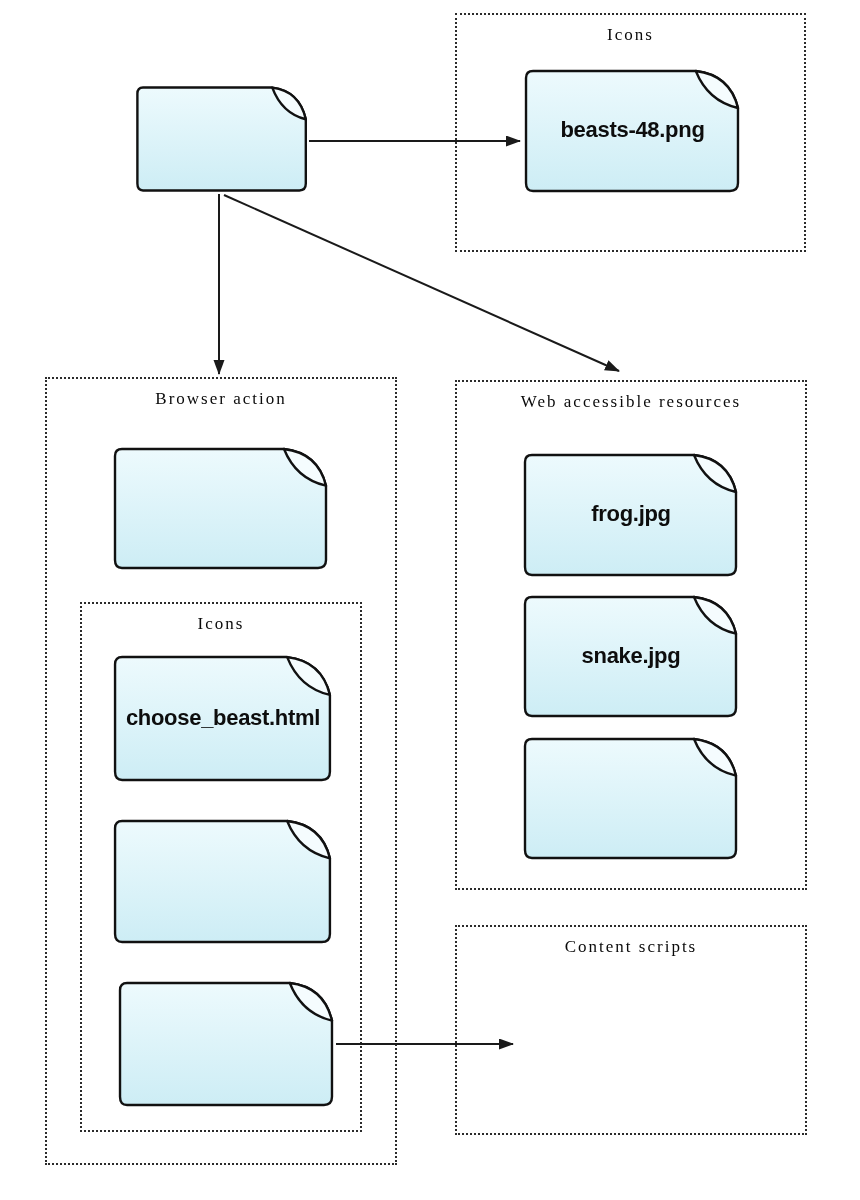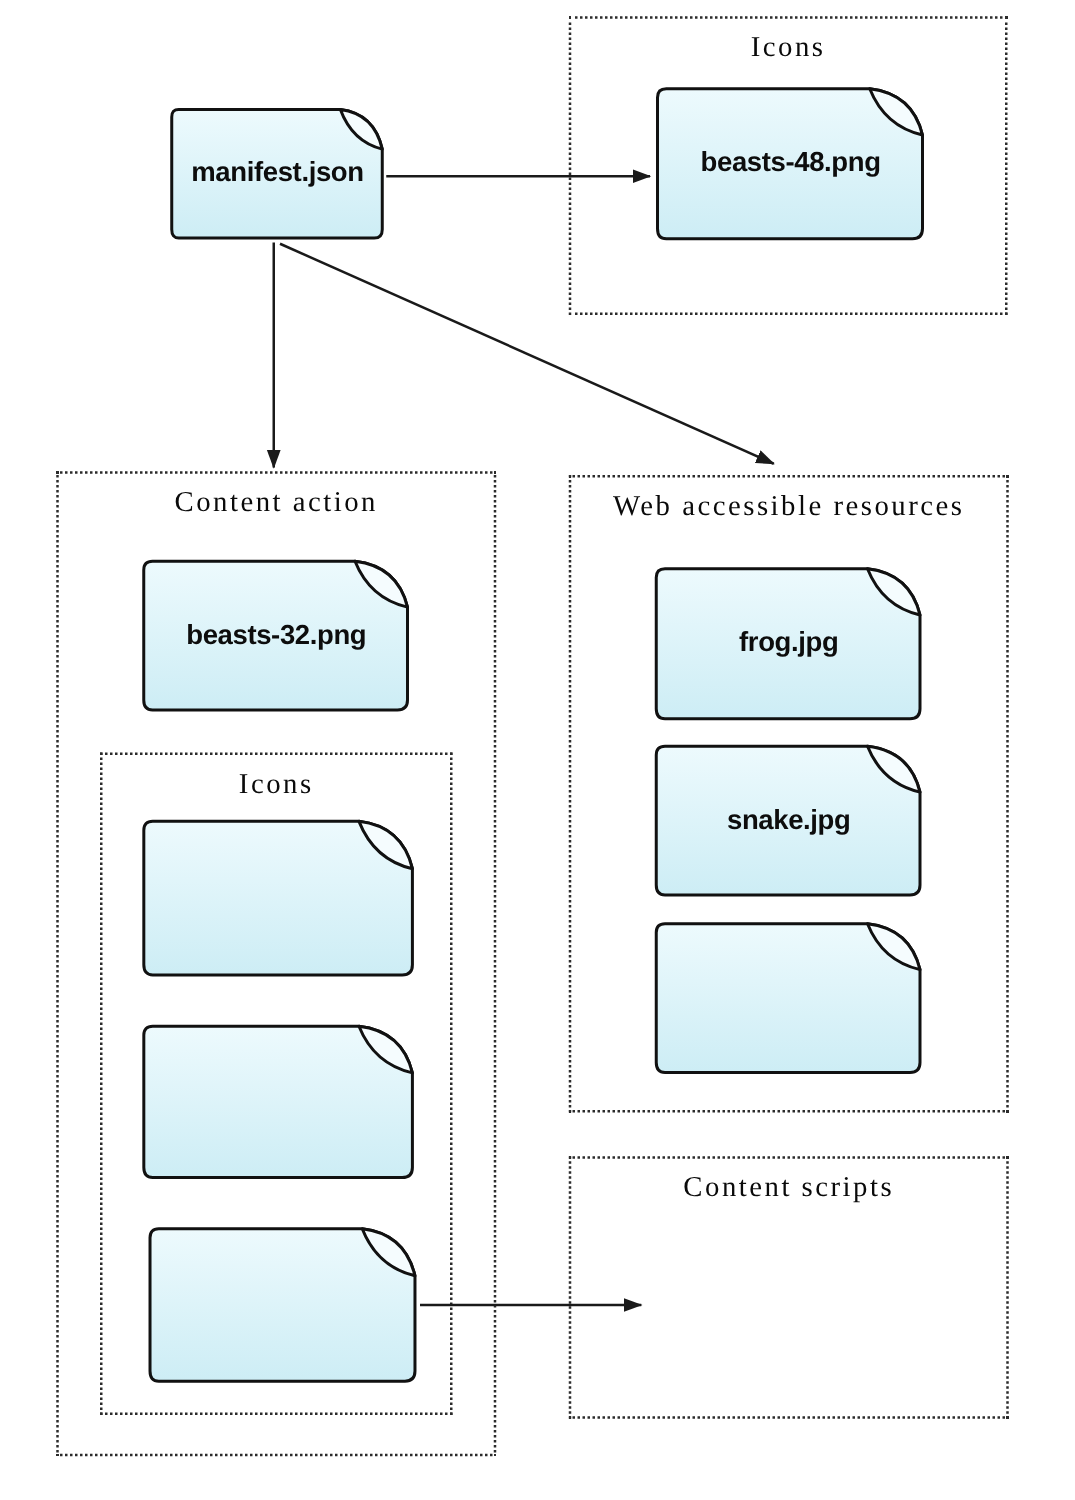--- a/index.html
+++ b/index.html
@@ -14,21 +14,21 @@
   .group {
     position: absolute;
     border: 2px dotted #2b2b2b;
     box-sizing: border-box;
     background: transparent;
   }
   .group-title {
     margin-top: 10px;
     text-align: center;
     font-family: "Liberation Serif", serif;
-    font-size: 23px;
+    font-size: 17px;
     letter-spacing: 2px;
     color: #0a0a0a;
     white-space: nowrap;
   }
   .file {
     position: absolute;
     z-index: 2;
   }
   .file svg {
     position: absolute;
@@ -89,21 +89,21 @@
         <path d="M0,0 L15,5.5 L0,11 Z" fill="#1a1a1a"></path>
       </marker>
     </defs>
   </svg>
 
   <div class="group" style="left:455px; top:13px; width:351px; height:239px">
     <div class="group-title">Icons</div>
   </div>
 
   <div class="group" style="left:45px; top:377px; width:352px; height:788px">
-    <div class="group-title">Content action</div>
+    <div class="group-title">Browser action</div>
   </div>
 
   <div class="group" style="left:80px; top:602px; width:282px; height:530px">
     <div class="group-title">Icons</div>
   </div>
 
   <div class="group" style="left:455px; top:380px; width:352px; height:510px">
     <div class="group-title">Web accessible resources</div>
   </div>
 
@@ -116,44 +116,43 @@
     <line x1="219" y1="194" x2="219" y2="374" marker-end="url(#arrowhead)"></line>
     <line x1="224" y1="195" x2="619" y2="371" marker-end="url(#arrowhead)"></line>
     <line x1="336" y1="1044" x2="513" y2="1044" marker-end="url(#arrowhead)"></line>
   </svg>
 
   <div class="file" style="left:135px; top:85px; width:174px; height:108px">
     <svg viewBox="0 0 218 126" preserveAspectRatio="none">
       <path class="page-shape" fill="url(#pagegrad)" d="M 10 3 L 172 3 Q 206 7 214 40 L 214 115 Q 214 123 206 123 L 10 123 Q 3 123 3 115 L 3 10 Q 3 3 10 3 Z"></path>
       <path class="fold-shape" d="M 172 3 Q 206 7 214 40 Q 184 33 172 3 Z"></path>
     </svg>
-    <span class="file-label">manifest.json</span>
   </div>
 
   <div class="file" style="left:523px; top:68px; width:219px; height:126px">
     <svg viewBox="0 0 218 126" preserveAspectRatio="none">
       <path class="page-shape" fill="url(#pagegrad)" d="M 10 3 L 172 3 Q 206 7 214 40 L 214 115 Q 214 123 206 123 L 10 123 Q 3 123 3 115 L 3 10 Q 3 3 10 3 Z"></path>
       <path class="fold-shape" d="M 172 3 Q 206 7 214 40 Q 184 33 172 3 Z"></path>
     </svg>
     <span class="file-label">beasts-48.png</span>
   </div>
 
   <div class="file" style="left:112px; top:446px; width:218px; height:125px">
     <svg viewBox="0 0 218 126" preserveAspectRatio="none">
       <path class="page-shape" fill="url(#pagegrad)" d="M 10 3 L 172 3 Q 206 7 214 40 L 214 115 Q 214 123 206 123 L 10 123 Q 3 123 3 115 L 3 10 Q 3 3 10 3 Z"></path>
       <path class="fold-shape" d="M 172 3 Q 206 7 214 40 Q 184 33 172 3 Z"></path>
     </svg>
-    <span class="file-label">beasts-32.png</span>
   </div>
 
   <div class="file" style="left:112px; top:654px; width:222px; height:129px">
     <svg viewBox="0 0 218 126" preserveAspectRatio="none">
       <path class="page-shape" fill="url(#pagegrad)" d="M 10 3 L 172 3 Q 206 7 214 40 L 214 115 Q 214 123 206 123 L 10 123 Q 3 123 3 115 L 3 10 Q 3 3 10 3 Z"></path>
       <path class="fold-shape" d="M 172 3 Q 206 7 214 40 Q 184 33 172 3 Z"></path>
     </svg>
+    <span class="file-label">choose_beast.html</span>
   </div>
 
   <div class="file" style="left:112px; top:818px; width:222px; height:127px">
     <svg viewBox="0 0 218 126" preserveAspectRatio="none">
       <path class="page-shape" fill="url(#pagegrad)" d="M 10 3 L 172 3 Q 206 7 214 40 L 214 115 Q 214 123 206 123 L 10 123 Q 3 123 3 115 L 3 10 Q 3 3 10 3 Z"></path>
       <path class="fold-shape" d="M 172 3 Q 206 7 214 40 Q 184 33 172 3 Z"></path>
     </svg>
   </div>
 
   <div class="file" style="left:117px; top:980px; width:219px; height:128px">

